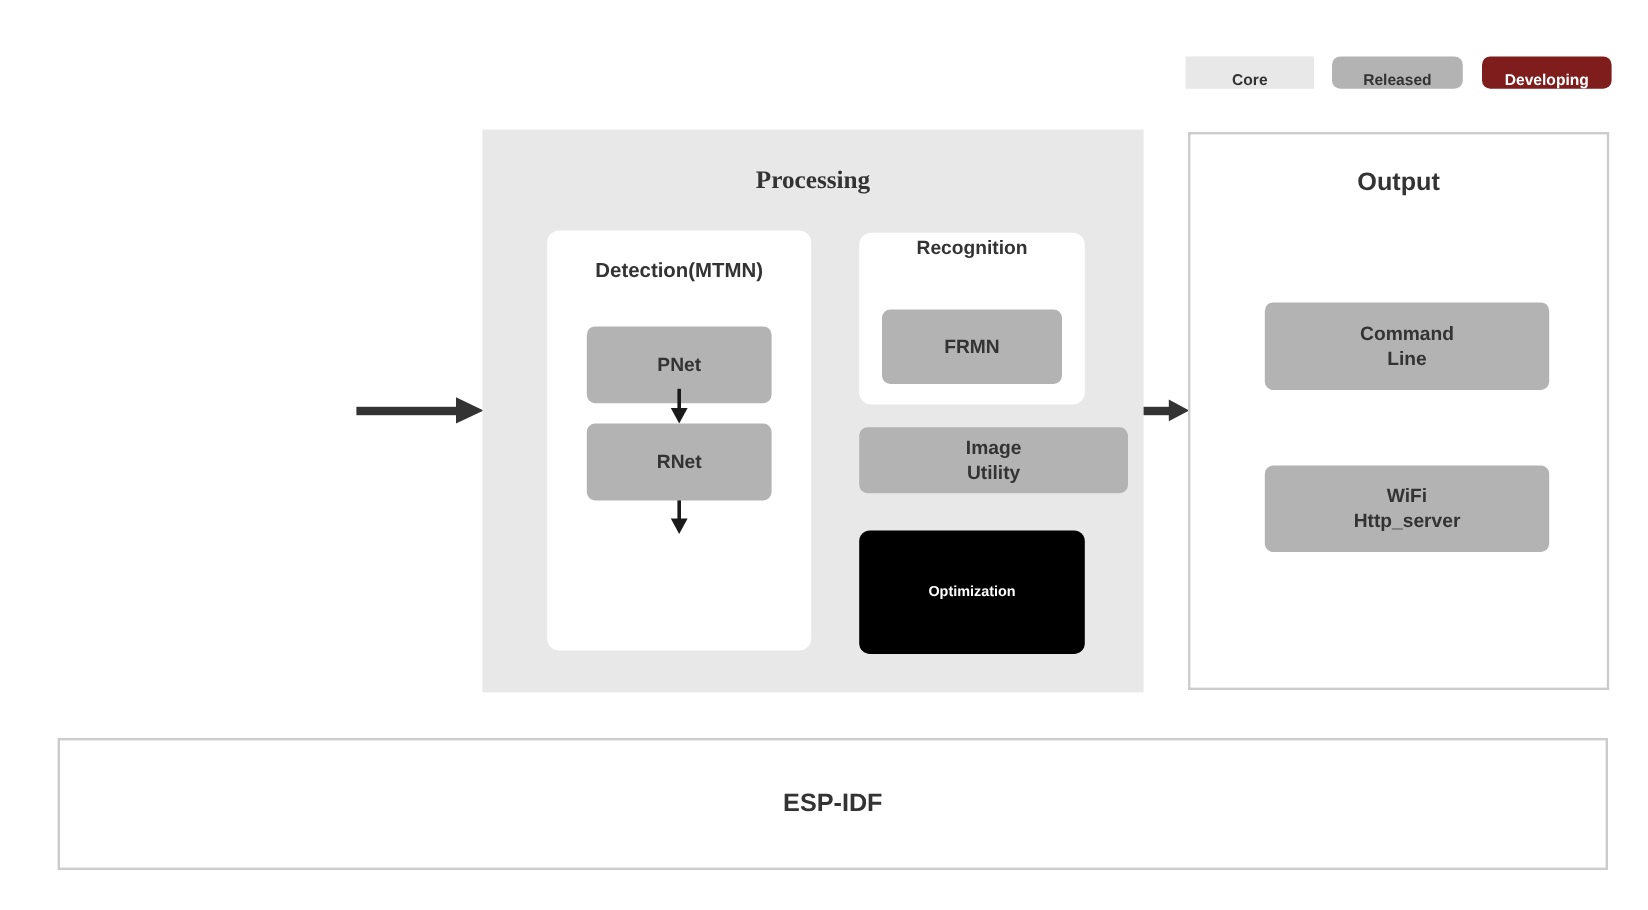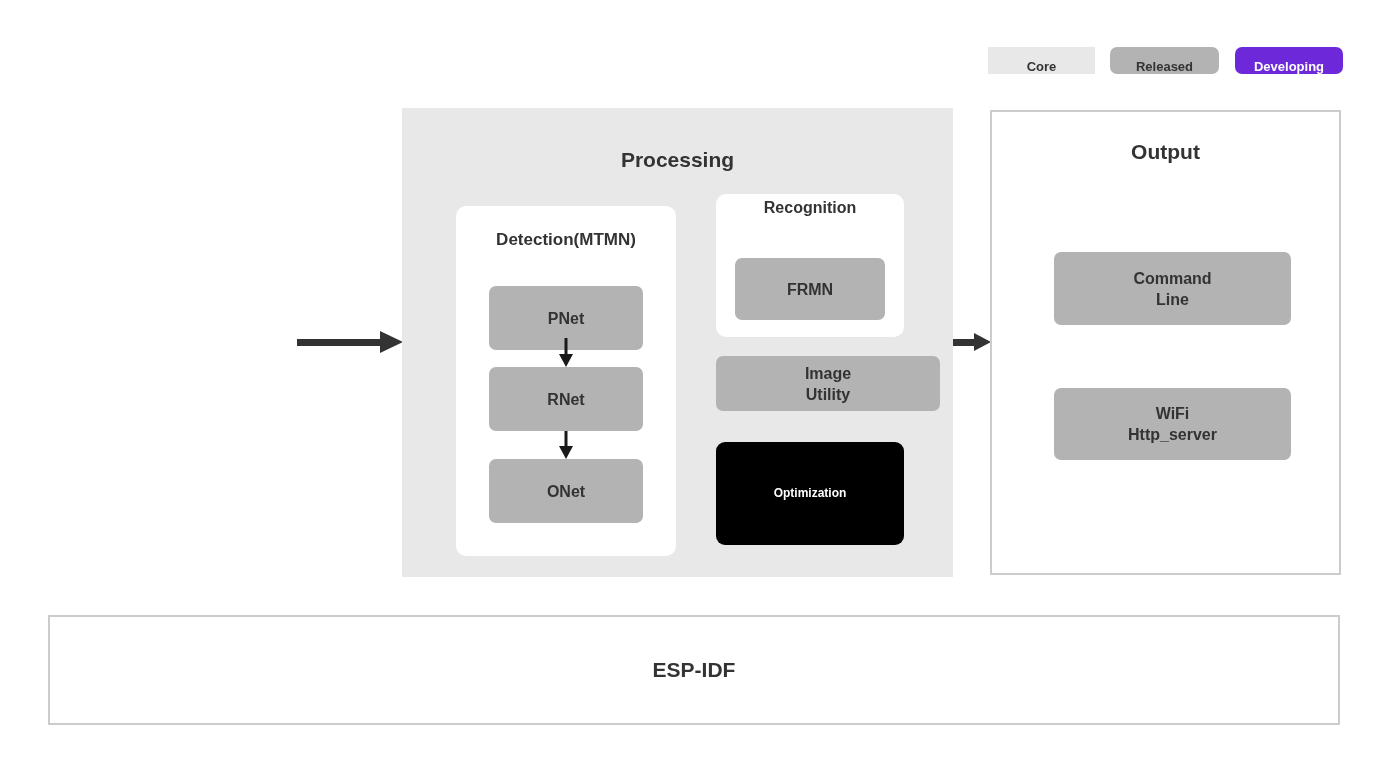--- a/index.html
+++ b/index.html
@@ -19,21 +19,21 @@
     display: flex;
     align-items: flex-end;
     justify-content: center;
     font-size: 13px;
     font-weight: bold;
     color: #333333;
     box-sizing: border-box;
   }
   .legend-core      { left: 988px;  width: 107px; background: #e8e8e8; }
   .legend-released  { left: 1110px; width: 109px; background: #b3b3b3; border-radius: 7px; }
-  .legend-developing{ left: 1235px; width: 108px; background: #6d28d9; color: #ffffff; border-radius: 7px; }
+  .legend-developing{ left: 1235px; width: 108px; background: #7f1d1d; color: #ffffff; border-radius: 7px; }
 
   
   .panel {
     position: absolute;
     background: #ffffff;
     border: 2px solid #cccccc;
     box-sizing: border-box;
   }
   .panel-input  { left: 48px;  top: 110px; width: 249px;  height: 465px; }
   .panel-output { left: 990px; top: 110px; width: 351px;  height: 465px; }
@@ -45,29 +45,29 @@
     background: #e8e8e8; box-sizing: border-box;
   }
   .panel-title {
     text-align: center;
     font-size: 21px;
     font-weight: bold;
     color: #333333;
     padding-top: 28px;
   }
   .panel-espidf .panel-title { padding-top: 0; }
-  .panel-processing .panel-title { padding-top: 40px; }
+  .panel-processing .panel-title { padding-top: 30px; font-family: Liberation Serif, serif; }
 
   
   .group {
     position: absolute;
     background: #ffffff;
     border-radius: 10px;
   }
-  .group-detection   { left: 54px;  top: 98px; width: 220px; height: 350px; }
+  .group-detection   { left: 54px;  top: 84px; width: 220px; height: 350px; }
   .group-recognition { left: 314px; top: 86px; width: 188px; height: 143px; }
   .group-title {
     text-align: center;
     font-size: 17px;
     font-weight: bold;
     color: #333333;
     padding-top: 24px;
   }
   .group-recognition .group-title { padding-top: 5px; font-size: 16px; }
 
@@ -175,21 +175,20 @@
       <div class="node node-pnet">PNet</div>
       <div class="v-arrow v-arrow-1">
         <div class="stem"></div>
         <div class="head"></div>
       </div>
       <div class="node node-rnet">RNet</div>
       <div class="v-arrow v-arrow-2">
         <div class="stem"></div>
         <div class="head"></div>
       </div>
-      <div class="node node-onet">ONet</div>
     </div>
 
     <div class="group group-recognition">
       <div class="group-title">Recognition</div>
       <div class="node node-frmn">FRMN</div>
     </div>
 
     <div class="node node-imgutil">Image
 Utility</div>
     <div class="node node-optim">Optimization</div>

